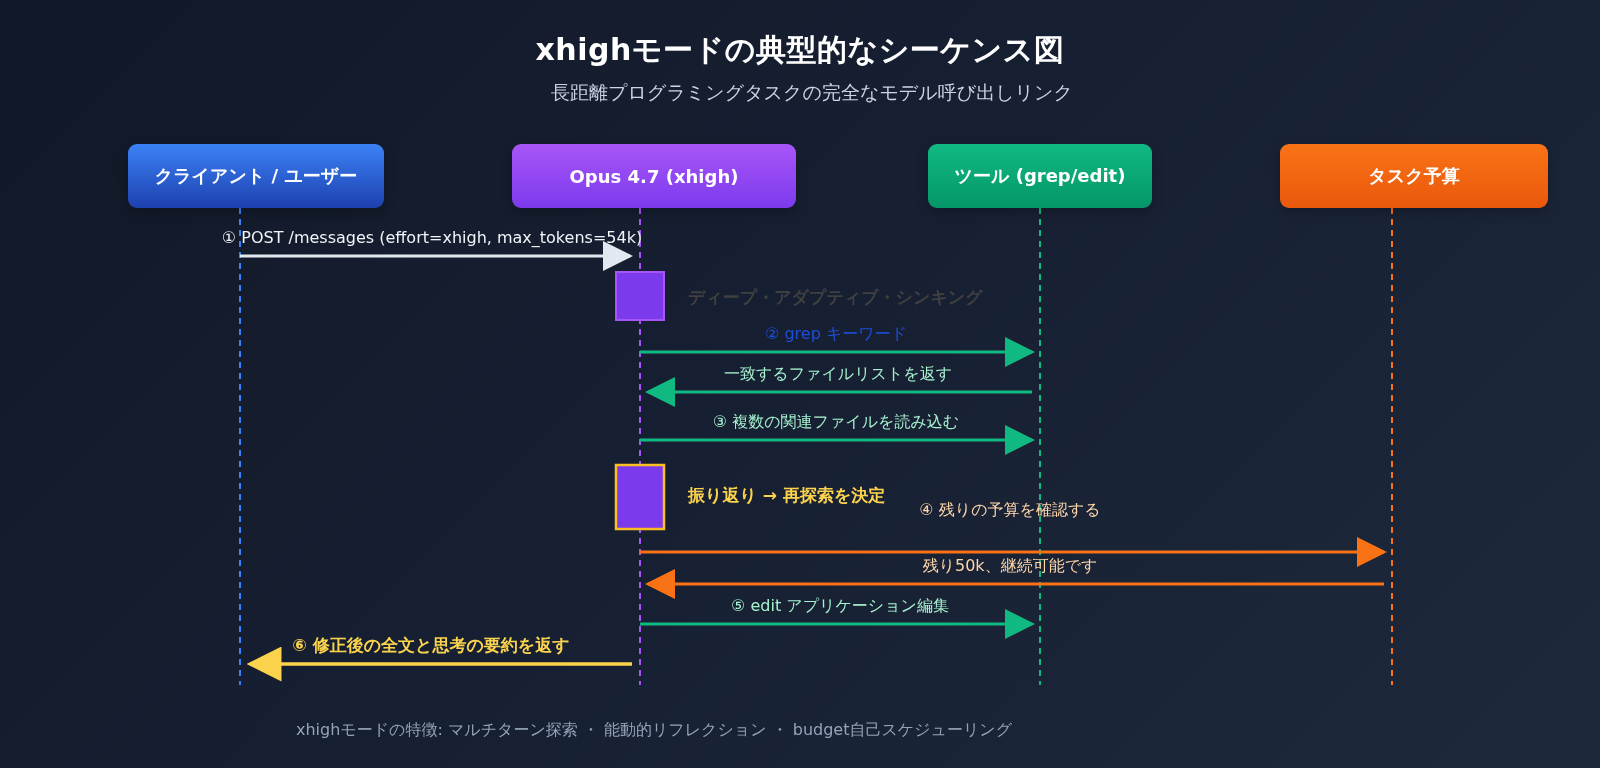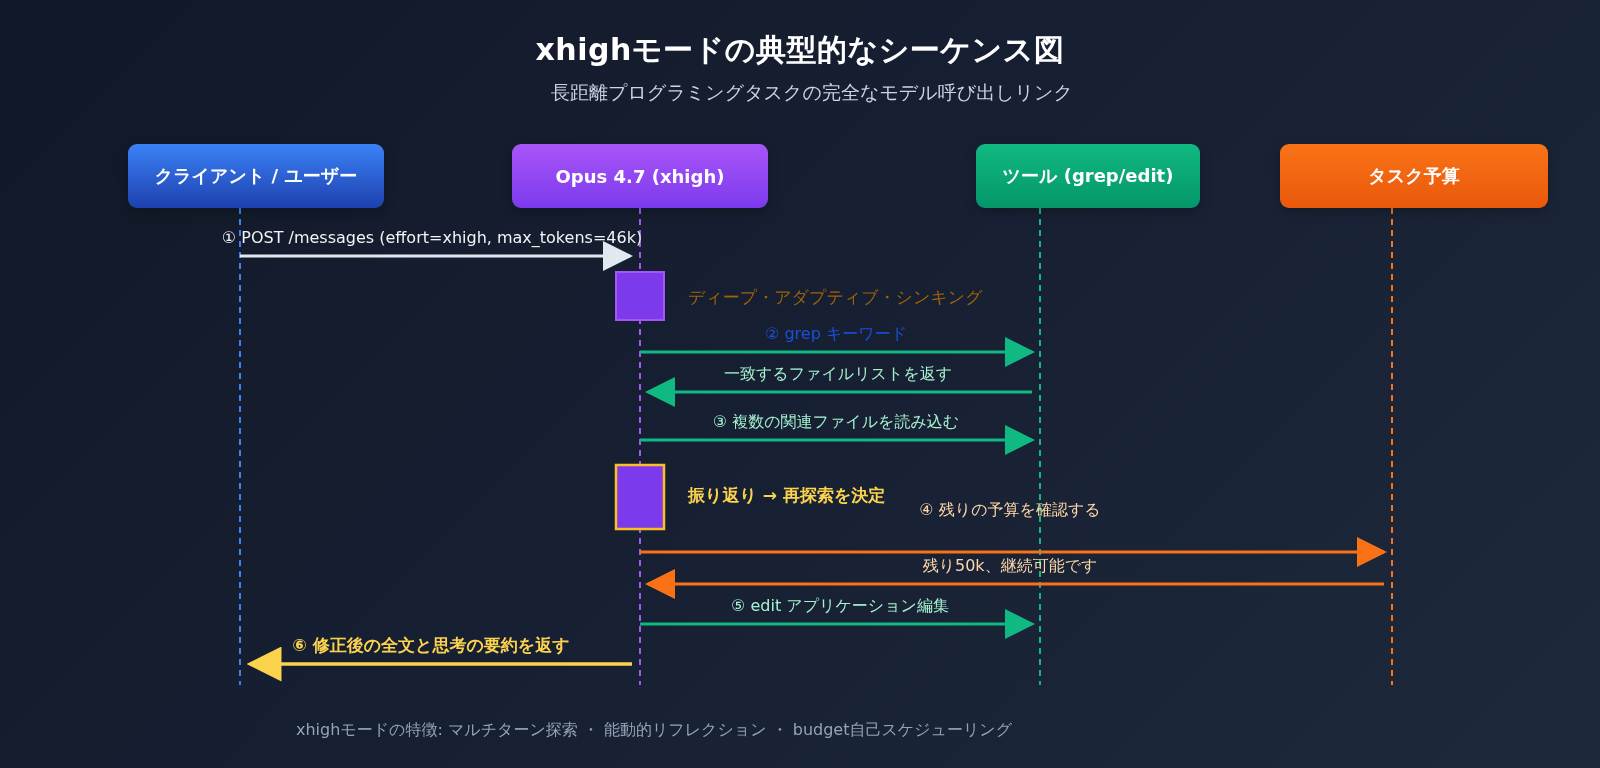--- a/index.html
+++ b/index.html
@@ -18,22 +18,22 @@
     position:absolute; top:80px; left:12px; width:1600px; text-align:center;
     font-size:19px; color:#cbd5e1;
   }
   .actor {
     position:absolute; top:144px; height:64px; border-radius:9px;
     display:flex; align-items:center; justify-content:center;
     font-size:18px; font-weight:bold; color:#fff; white-space:nowrap;
     box-shadow: 0 4px 12px rgba(0,0,0,0.25);
   }
   .a-client { left:128px; width:256px; background:linear-gradient(180deg,#3b82f6,#1e40af); }
-  .a-opus   { left:512px; width:256px; background:linear-gradient(180deg,#a855f7,#7c3aed); }
-  .a-tool   { left:928px; width:224px; background:linear-gradient(180deg,#10b981,#059669);margin-left:48px; }
+  .a-opus   { left:512px; width:284px; background:linear-gradient(180deg,#a855f7,#7c3aed); }
+  .a-tool   { left:928px; width:224px; background:linear-gradient(180deg,#10b981,#059669); }
   .a-budget { left:1280px; width:268px; background:linear-gradient(180deg,#f97316,#ea580c); }
   svg.diagram { position:absolute; left:0; top:0; }
   .msg {
     position:absolute; white-space:nowrap; text-align:center; transform:translateX(-50%);
     font-size:16px;
   }
   .note { position:absolute; white-space:nowrap; font-size:17px; }
   .footer {
     position:absolute; top:720px; left:0; width:1308px; text-align:center;
     font-size:16px; color:#94a3b8;
@@ -85,25 +85,25 @@
   <line x1="640" y1="624" x2="1032" y2="624" stroke="#10b981" stroke-width="3" marker-end="url(#ah-green)"></line>
 
   <line x1="632" y1="664" x2="250" y2="664" stroke="#fcd34d" stroke-width="3.5" marker-end="url(#ah-yellow)"></line>
 </svg>
 
 <div class="actor a-client">クライアント / ユーザー</div>
 <div class="actor a-opus">Opus 4.7 (xhigh)</div>
 <div class="actor a-tool">ツール (grep/edit)</div>
 <div class="actor a-budget">タスク予算</div>
 
-<div class="msg" style="left:432px; top:228px; color:#f1f5f9;">① POST /messages (effort=xhigh, max_tokens=46k)</div>
+<div class="msg" style="left:432px; top:228px; color:#f1f5f9;">① POST /messages (effort=xhigh, max_tokens=54k)</div>
 <div class="msg" style="left:836px; top:324px; color:#1d4ed8;">② grep キーワード</div>
 <div class="msg" style="left:838px; top:364px; color:#a7f3d0;">一致するファイルリストを返す</div>
 <div class="msg" style="left:836px; top:412px; color:#a7f3d0;">③ 複数の関連ファイルを読み込む</div>
 <div class="msg" style="left:1010px; top:500px; color:#fed7aa;">④ 残りの予算を確認する</div>
 <div class="msg" style="left:1010px; top:556px; color:#fed7aa;">残り50k、継続可能です</div>
 <div class="msg" style="left:840px; top:596px; color:#a7f3d0;">⑤ edit アプリケーション編集</div>
 <div class="msg" style="left:431px; top:634px; color:#fcd34d; font-weight:bold; font-size:17px;">⑥ 修正後の全文と思考の要約を返す</div>
 
-<div class="note" style="left:688px; top:286px; color:#a16207;">ディープ・アダプティブ・シンキング</div>
+<div class="note" style="left:688px; top:286px; color:#404040;font-weight:bold;">ディープ・アダプティブ・シンキング</div>
 <div class="note" style="left:688px; top:484px; color:#fcd34d; font-weight:bold;">振り返り → 再探索を決定</div>
 
 <div class="footer">xhighモードの特徴: マルチターン探索 ・ 能動的リフレクション ・ budget自己スケジューリング</div>
 
 </body></html>

